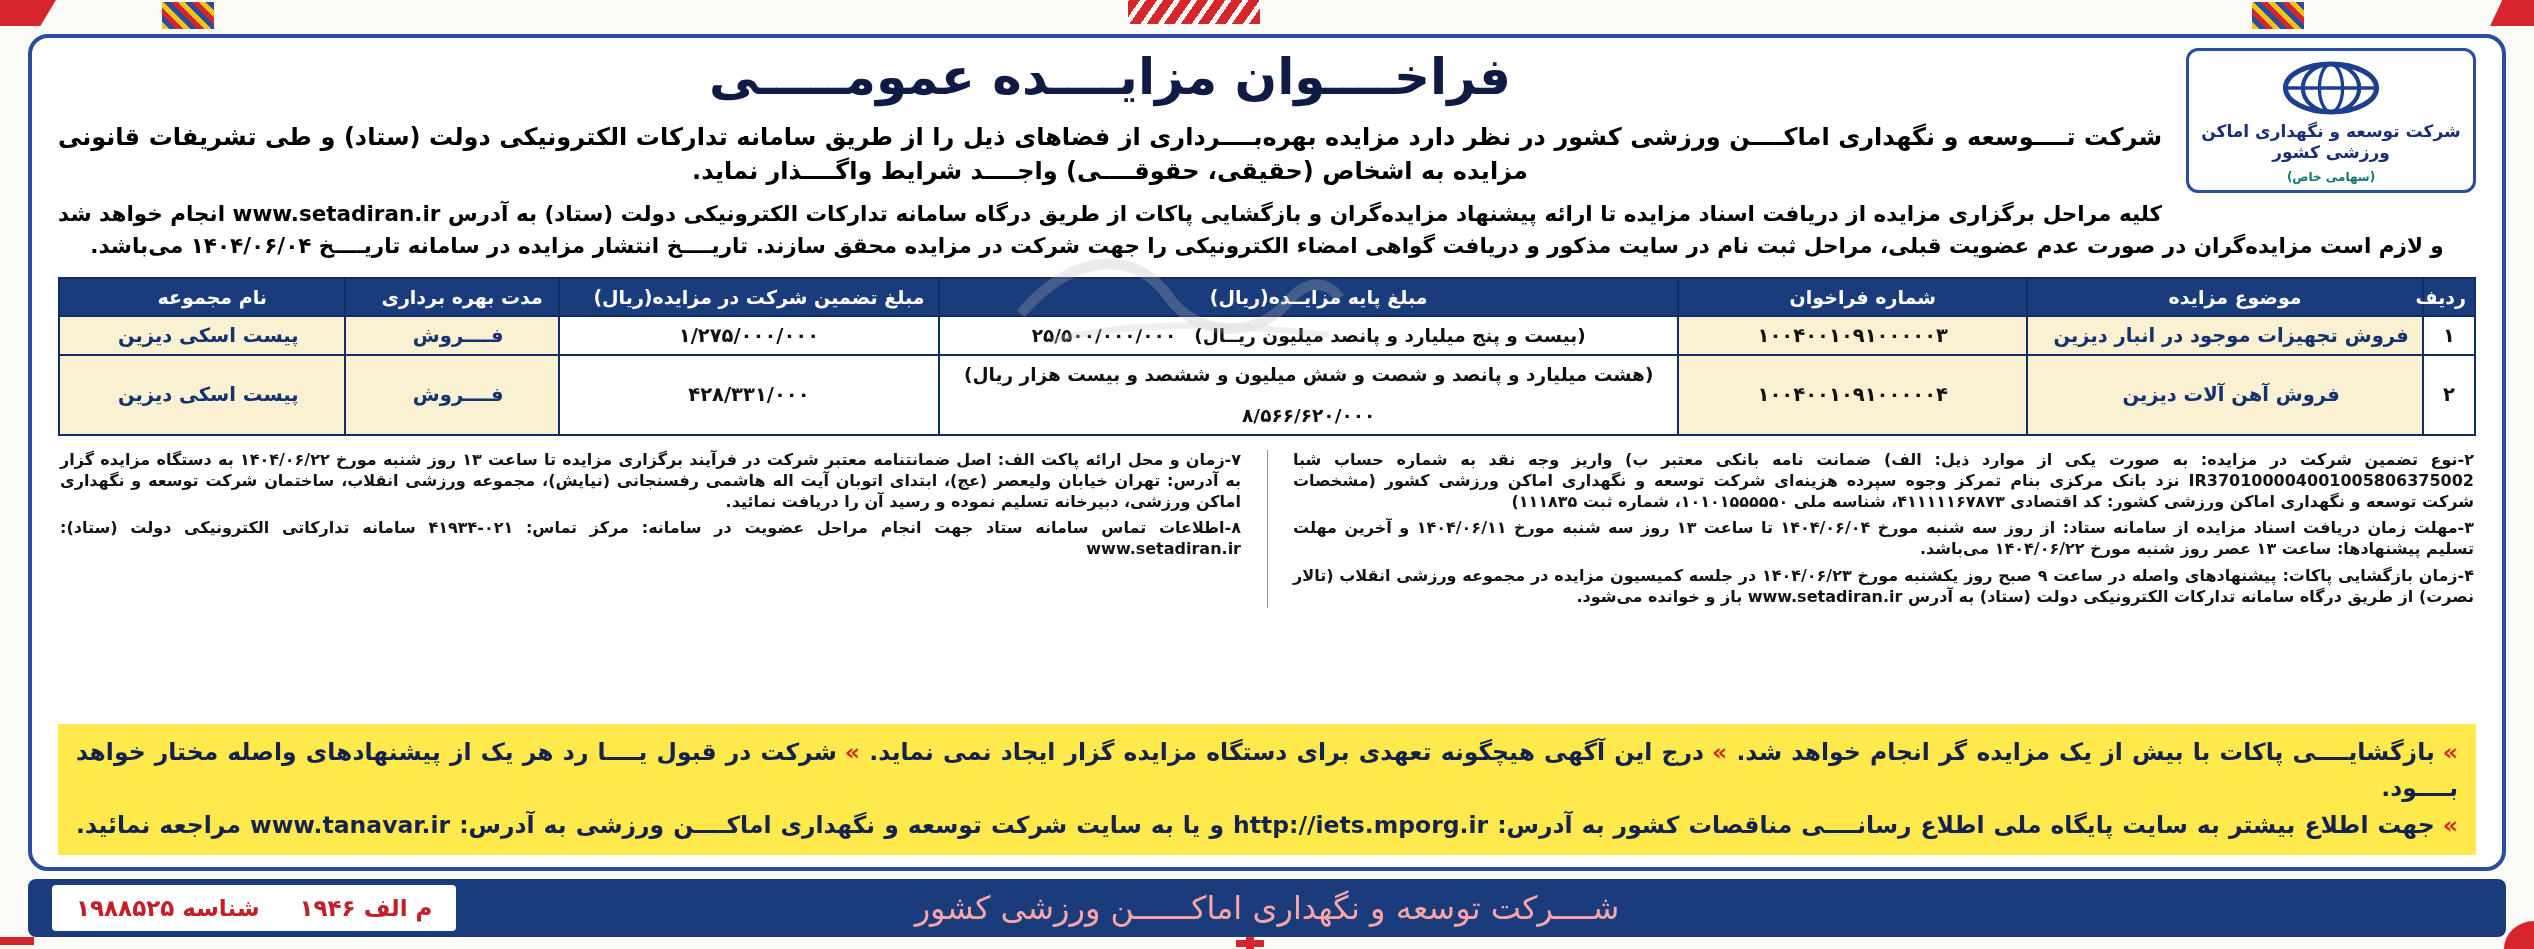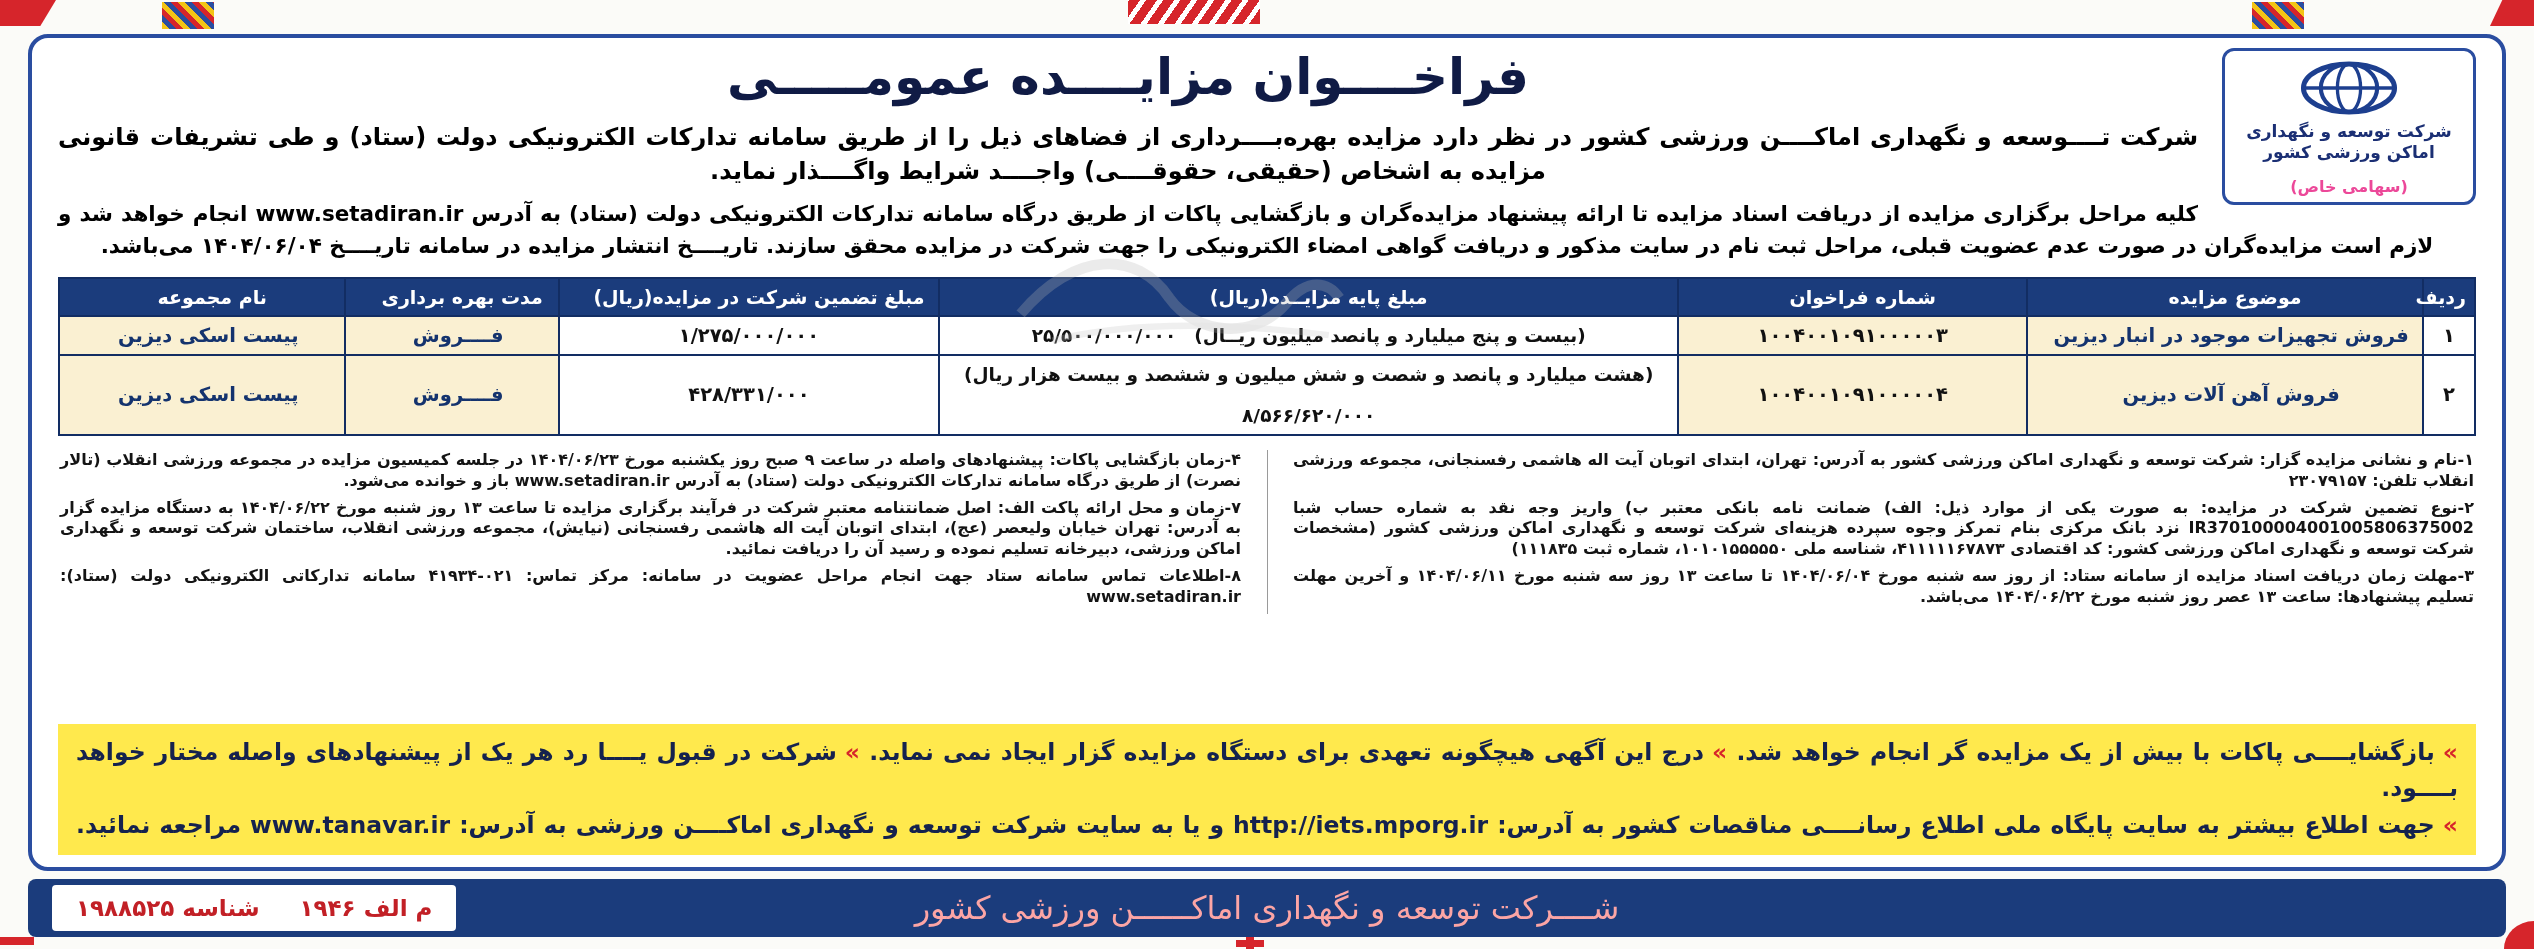--- a/index.html
+++ b/index.html
@@ -35,31 +35,31 @@
     border-radius:20px;
     padding:8px 26px 12px;
     display:flex; flex-direction:column;
     overflow:hidden;
   }
 
   .header-block { width:100%; }
 
   .logo-card {
     float:right;
-    width:254px;
+    width:290px;
     border:3px solid #2a4da0;
     border-radius:12px;
     background:#fff;
     text-align:center;
     padding:8px 6px 6px;
     margin:2px 0 8px 24px;
   }
   .logo-card svg { width:104px; height:58px; display:block; margin:0 auto 4px; }
   .company-name { display:block; font-size:17px; font-weight:700; color:#1b2f74; line-height:1.25; }
-  .company-sub  { display:block; font-size:16px; font-weight:700; color:#ec4899; margin-top:13px; }
+  .company-sub  { display:block; font-size:12px; font-weight:700; color:#0f766e; margin-top:6px; }
 
   .title {
     text-align:center;
     font-size:50px; font-weight:700;
     color:#101b45;
     margin:2px 0 14px;
   }
 
   .intro {
     font-size:24px; font-weight:700; color:#000;
@@ -225,21 +225,20 @@
           </div>
         </td>
         <td class="bg-white">۴۲۸/۳۳۱/۰۰۰</td>
         <td class="bg-cream navy-text">فــــروش</td>
         <td class="bg-cream navy-text">پیست اسکی دیزین</td>
       </tr>
     </tbody>
   </table>
 
   <div class="notes">
-    <div class="note-item">۱-نام و نشانی مزایده گزار: شرکت توسعه و نگهداری اماکن ورزشی کشور به آدرس: تهران، ابتدای اتوبان آیت اله هاشمی رفسنجانی، مجموعه ورزشی انقلاب تلفن: ۲۳۰۷۹۱۵۷</div>
     <div class="note-item">۲-نوع تضمین شرکت در مزایده: به صورت یکی از موارد ذیل: الف) ضمانت نامه بانکی معتبر ب) واریز وجه نقد به شماره حساب شبا IR370100004001005806375002 نزد بانک مرکزی بنام تمرکز وجوه سپرده هزینه‌ای شرکت توسعه و نگهداری اماکن ورزشی کشور (مشخصات شرکت توسعه و نگهداری اماکن ورزشی کشور: کد اقتصادی ۴۱۱۱۱۱۶۷۸۷۳، شناسه ملی ۱۰۱۰۱۵۵۵۵۵۰، شماره ثبت ۱۱۱۸۳۵)</div>
     <div class="note-item">۳-مهلت زمان دریافت اسناد مزایده از سامانه ستاد: از روز سه شنبه مورخ ۱۴۰۴/۰۶/۰۴ تا ساعت ۱۳ روز سه شنبه مورخ ۱۴۰۴/۰۶/۱۱ و آخرین مهلت تسلیم پیشنهادها: ساعت ۱۳ عصر روز شنبه مورخ ۱۴۰۴/۰۶/۲۲ می‌باشد.</div>
     <div class="note-item">۴-زمان بازگشایی پاکات: پیشنهادهای واصله در ساعت ۹ صبح روز یکشنبه مورخ ۱۴۰۴/۰۶/۲۳ در جلسه کمیسیون مزایده در مجموعه ورزشی انقلاب (تالار نصرت) از طریق درگاه سامانه تدارکات الکترونیکی دولت (ستاد) به آدرس www.setadiran.ir باز و خوانده می‌شود.</div>
     <div class="note-item">۷-زمان و محل ارائه پاکت الف: اصل ضمانتنامه معتبر شرکت در فرآیند برگزاری مزایده تا ساعت ۱۳ روز شنبه مورخ ۱۴۰۴/۰۶/۲۲ به دستگاه مزایده گزار به آدرس: تهران خیابان ولیعصر (عج)، ابتدای اتوبان آیت اله هاشمی رفسنجانی (نیایش)، مجموعه ورزشی انقلاب، ساختمان شرکت توسعه و نگهداری اماکن ورزشی، دبیرخانه تسلیم نموده و رسید آن را دریافت نمائید.</div>
     <div class="note-item">۸-اطلاعات تماس سامانه ستاد جهت انجام مراحل عضویت در سامانه: مرکز تماس: ۰۲۱-۴۱۹۳۴ سامانه تدارکاتی الکترونیکی دولت (ستاد): www.setadiran.ir</div>
   </div>
 
   <div class="highlight">
     <div class="hl-line">
       <span><span class="hl-marker" dir="ltr">«</span><span>بازگشایــــی پاکات با بیش از یک مزایده گر انجام خواهد شد.</span></span>

